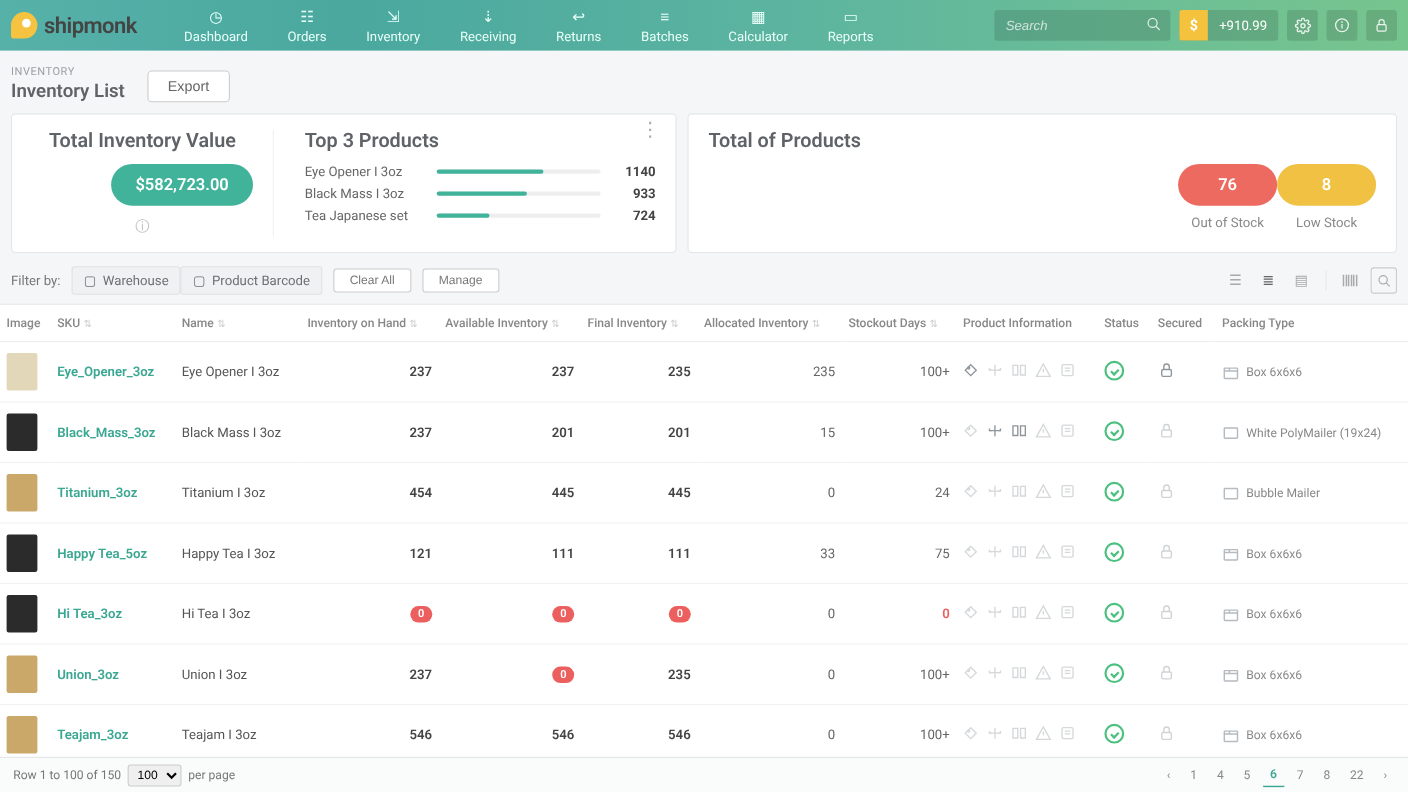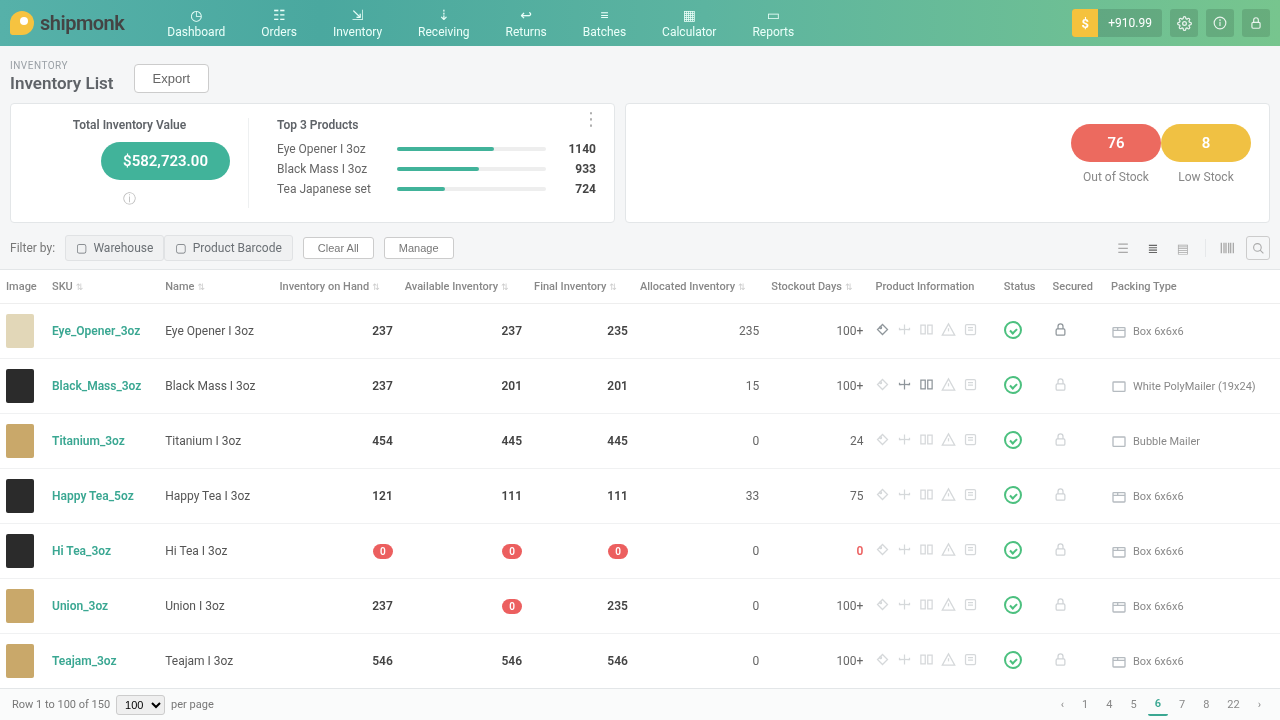--- a/index.html
+++ b/index.html
@@ -27,21 +27,21 @@
 .page-head { padding: 14px 10px 10px; display: flex; align-items: flex-start; gap: 20px; }
 .page-head .bc { font-size: 10px; color: #9aa0a6; letter-spacing: 0.5px; }
 .page-head h1 { font-size: 17px; font-weight: 600; color: #5f6368; margin-top: 2px; }
 .export-btn { margin-top: 4px; padding: 6px 18px; background: #fff; border: 1px solid #ccc; border-radius: 4px; font-size: 13px; color: #666; cursor: pointer; }
 
 
 .cards { display: flex; gap: 10px; padding: 0 10px 12px; }
 .card { background: #fff; border: 1px solid #e3e6e8; border-radius: 4px; padding: 14px 18px; }
 .card-a { width: 605px; display: flex; }
 .card-b { flex: 1; }
-.card-title { font-size: 12px; font-weight: 600; color: #5f6368; margin-bottom: 10px; }
+.card-title { font-size: 18px; font-weight: 600; color: #5f6368; margin-bottom: 10px; }
 .kpi-val { display: flex; justify-content: flex-end; }
 .pill-lg { background: #41b39a; color: #fff; font-size: 15px; font-weight: 600; padding: 10px 22px; border-radius: 22px; }
 .info-ico { text-align: center; margin-top: 10px; color: #bbb; }
 .top3 { flex: 1; padding-left: 28px; position: relative; }
 .top3 .dots { position: absolute; right: -4px; top: -4px; color: #aaa; cursor: pointer; font-size: 18px; line-height: 10px; }
 .tp-row { display: flex; align-items: center; gap: 10px; font-size: 12px; color: #666; margin-bottom: 6px; }
 .tp-row .nm { width: 110px; }
 .tp-row .bar { flex: 1; height: 4px; background: #eee; border-radius: 3px; position: relative; }
 .tp-row .bar i { position: absolute; left: 0; top: 0; height: 100%; background: #41b39a; border-radius: 3px; }
 .tp-row .val { width: 40px; text-align: right; font-weight: 700; color: #444; }
@@ -128,20 +128,29 @@
       <div class="nav-item">
         <span style="font-size:14px">▦</span>
         <span>Calculator</span>
       </div>
       <div class="nav-item">
         <span style="font-size:14px">▭</span>
         <span>Reports</span>
       </div>
     </div>
   <div class="topbar-right">
+    <div class="search-box">
+      <input placeholder="Search" style="">
+      <span class="si">
+        <svg width="14" height="14" viewBox="0 0 24 24" fill="none" stroke="currentColor" stroke-width="2">
+            <circle cx="10" cy="10" r="7"></circle>
+            <line x1="21" y1="21" x2="15" y2="15"></line>
+          </svg>
+      </span>
+    </div>
     <div class="wallet">
       <span class="wallet-ico">$</span>
       <span class="wallet-val">+910.99</span>
     </div>
     <div class="hdr-btn">
         <svg width="15" height="15" viewBox="0 0 24 24" fill="none" stroke="currentColor" stroke-width="2">
           <circle cx="12" cy="12" r="3"></circle>
           <path d="M19.4 15a1.7 1.7 0 0 0 .34 1.87l.06.06a2 2 0 1 1-2.83 2.83l-.06-.06a1.7 1.7 0 0 0-1.87-.34 1.7 1.7 0 0 0-1 1.55V21a2 2 0 1 1-4 0v-.09a1.7 1.7 0 0 0-1-1.55 1.7 1.7 0 0 0-1.87.34l-.06.06a2 2 0 1 1-2.83-2.83l.06-.06a1.7 1.7 0 0 0 .34-1.87 1.7 1.7 0 0 0-1.55-1H3a2 2 0 1 1 0-4h.09a1.7 1.7 0 0 0 1.55-1 1.7 1.7 0 0 0-.34-1.87l-.06-.06a2 2 0 1 1 2.83-2.83l.06.06a1.7 1.7 0 0 0 1.87.34H9a1.7 1.7 0 0 0 1-1.55V3a2 2 0 1 1 4 0v.09a1.7 1.7 0 0 0 1 1.55 1.7 1.7 0 0 0 1.87-.34l.06-.06a2 2 0 1 1 2.83 2.83l-.06.06a1.7 1.7 0 0 0-.34 1.87V9a1.7 1.7 0 0 0 1.55 1H21a2 2 0 1 1 0 4h-.09a1.7 1.7 0 0 0-1.55 1z"></path>
         </svg>
       </div>
@@ -200,20 +209,21 @@
             <span class="nm">Tea Japanese set</span>
             <span class="bar">
               <i style="width:32%"></i>
             </span>
             <span class="val">724</span>
           </div>
         </div>
     </div>
   </div>
   <div class="card card-b">
+    <div class="card-title">Total of Products</div>
     <div class="totals" id="totals-list">
         <div class="tot-item"><span class="tot-pill" style="background:#ec6a5f">76</span><div class="tot-lbl">Out of Stock</div></div>
         <div class="tot-item"><span class="tot-pill" style="background:#f0c143">8</span><div class="tot-lbl">Low Stock</div></div>
       </div>
   </div>
 </div>
 
 <div class="filter-row">
   <span class="lab">Filter by:</span>
   <span id="chips"><span class="chip"><span>▢</span>Warehouse</span><span class="chip"><span>▢</span>Product Barcode</span></span>

